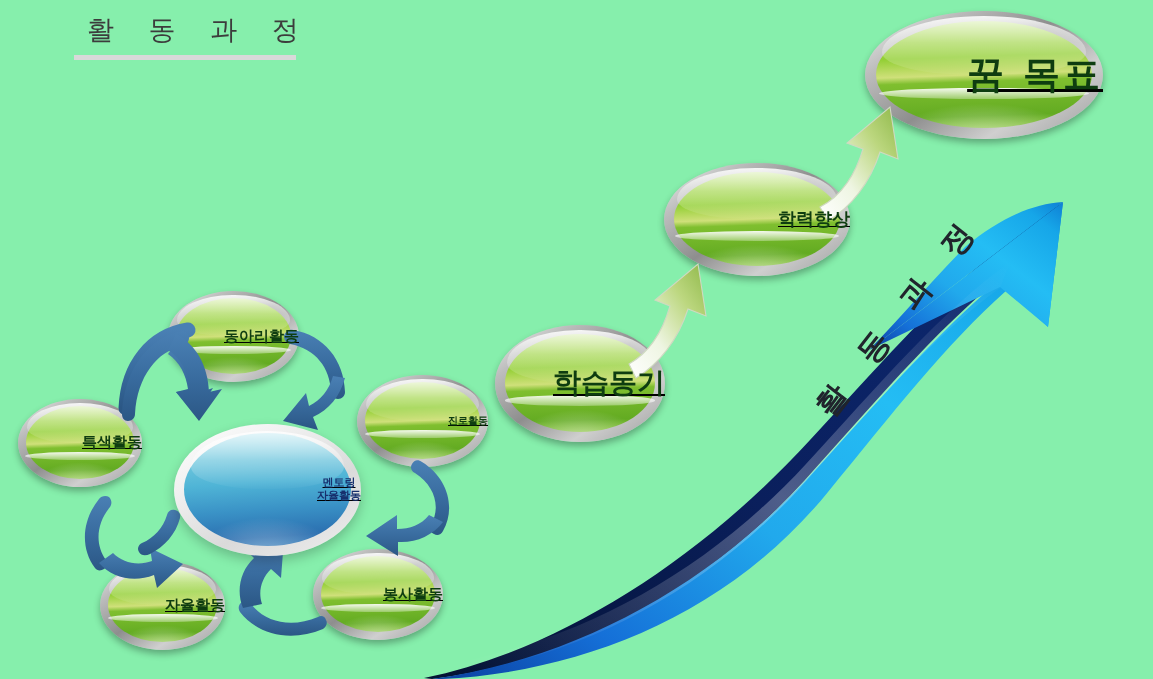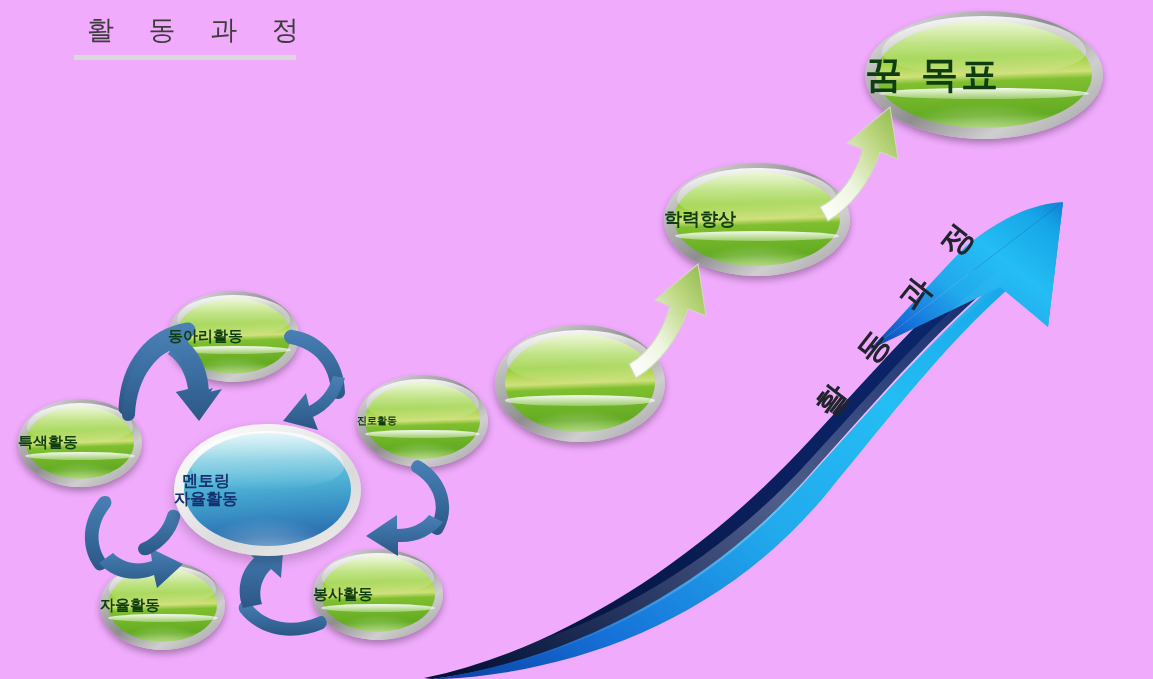--- a/index.html
+++ b/index.html
@@ -7,21 +7,21 @@
     padding: 0;
     background: #ffffff;
   }
   body {
     font-family: "Liberation Sans", "DejaVu Sans", sans-serif;
   }
   #canvas {
     position: relative;
     width: 1153px;
     height: 679px;
-    background: #f0abfc;
+    background: #86efac;
     overflow: hidden;
   }
 
   
   #title-block {
     position: absolute;
     left: 74px;
     top: 13px;
     width: 225px;
   }
@@ -41,22 +41,23 @@
     width: 222px;
     background: #d9d9d9;
   }
 
   
   .bubble {
     position: absolute;
     border-radius: 50%;
     display: flex;
     align-items: center;
-    justify-content: flex-start;
+    justify-content: flex-end;
     box-sizing: border-box;
+    text-decoration: underline;
   }
   .bubble .bezel {
     position: absolute;
     inset: 0;
     border-radius: 50%;
     background: linear-gradient(145deg, #f2f2f2 0%, #bdbdbd 22%, #8e8e8e 48%, #cfcfcf 72%, #9a9a9a 100%);
     box-shadow: 0 4px 7px rgba(0,0,0,0.30);
   }
   .bubble .face {
     position: absolute;
@@ -140,21 +141,21 @@
   #bubble-jayul { left: 100px; top: 561px; width: 125px; height: 89px; }
   #bubble-jayul .face { inset: 7px 8px 8px 8px; }
   #bubble-jayul .label { font-size: 15px; }
 
   #bubble-bongsa { left: 313px; top: 549px; width: 130px; height: 91px; }
   #bubble-bongsa .face { inset: 7px 8px 8px 8px; }
   #bubble-bongsa .label { font-size: 15px; }
 
   #center-bubble { left: 174px; top: 424px; width: 187px; height: 132px; }
   #center-bubble .face { inset: 9px 10px 10px 10px; }
-  #center-bubble .label { font-size: 16px; }
+  #center-bubble .label { font-size: 11px; }
 
   #bubble-motive { left: 495px; top: 325px; width: 170px; height: 117px; }
   #bubble-motive .face { inset: 9px 10px 10px 10px; }
   #bubble-motive .label { font-size: 28px; }
 
   #bubble-improve { left: 664px; top: 163px; width: 186px; height: 113px; }
   #bubble-improve .face { inset: 9px 10px 10px 10px; }
   #bubble-improve .label { font-size: 18px; }
 
   #bubble-dream { left: 865px; top: 11px; width: 238px; height: 128px; }
@@ -288,20 +289,21 @@
                L 847,143 L 890,107 L 898,159 L 880,152
                C 870,183 851,207 828,221 Z" fill="url(#greenArrowGrad2)" stroke="#cfd9c2" stroke-width="1.1"></path>
     </g>
   </svg>
 
   <div class="bubble green" id="bubble-motive">
     <div class="bezel"></div>
     <div class="face"></div>
     <div class="gloss"></div>
     <div class="waterline"></div>
+    <div class="label">학습동기</div>
   </div>
 
   <div class="bubble green" id="bubble-improve">
     <div class="bezel"></div>
     <div class="face"></div>
     <div class="gloss"></div>
     <div class="waterline"></div>
     <div class="label">학력향상</div>
   </div>
 

